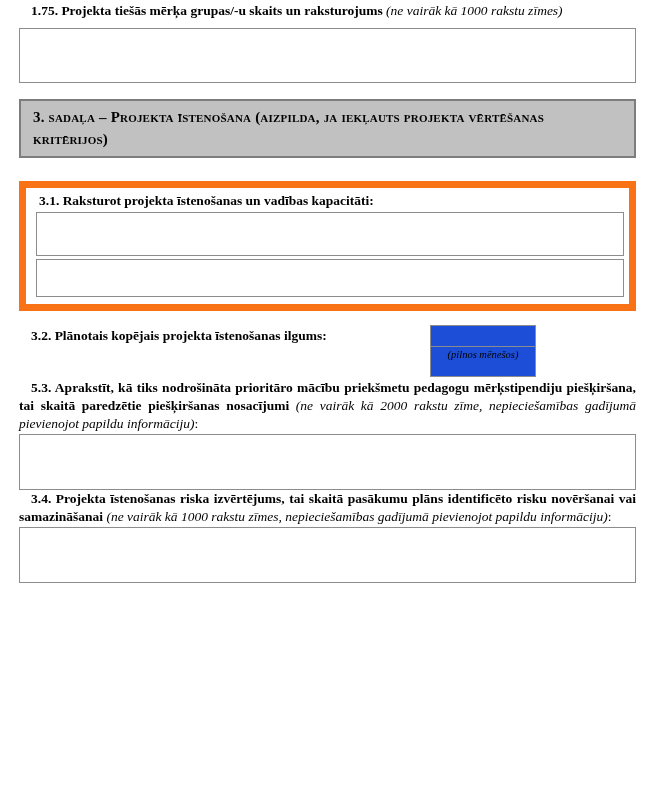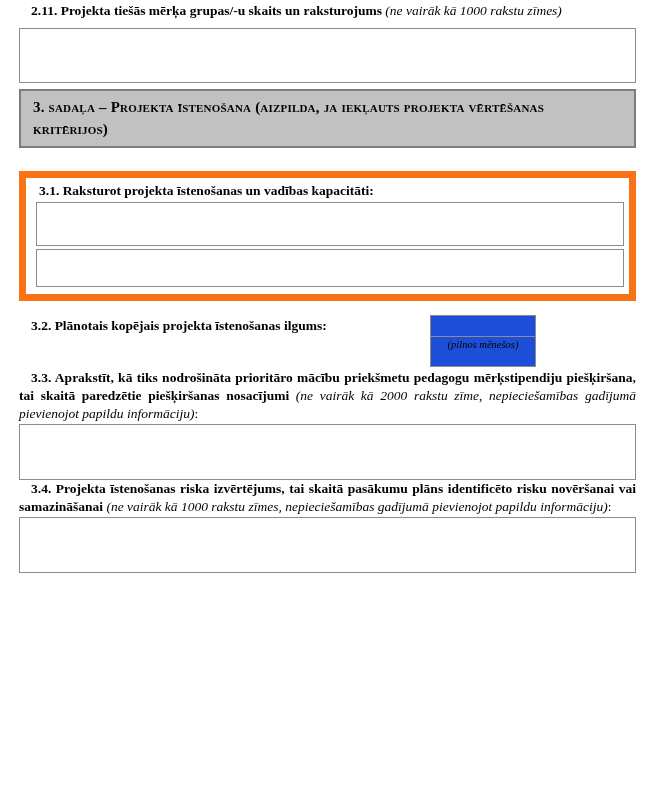--- a/index.html
+++ b/index.html
@@ -21,21 +21,21 @@
     text-indent: 12px;
   }
   .b { font-weight: bold; }
   .i { font-style: italic; font-weight: normal; text-align: right; }
   .answer-box {
     border: 1px solid #8c8c8c;
     background: #ffffff;
   }
   .box-211 { margin-top: 8px; height: 53px; }
   .section-header {
-    margin-top: 6px;
+    margin-top: 16px;
     background: #c1c1c1;
     border: 2px solid #7d7d7d;
     padding: 5px 48px 6px 12px;
     font-size: 15px;
     line-height: 22px;
     font-weight: bold;
     font-variant: small-caps;
     letter-spacing: 0.2px;
   }
   .outer-box {
@@ -76,21 +76,21 @@
   .p-33 { margin-top: 24px; text-align: justify; }
   .box-33 { margin-top: 1px; height: 54px; }
   .p-34 { margin-top: 24px; text-align: justify; }
   .box-34 { margin-top: 1px; height: 54px; }
 </style>
 </head>
 <body>
 
 <div class="page">
 
-  <p class="para"><span class="b">2.11. Projekta tiešās mērķa grupas/-u skaits un raksturojums </span><span class="i">(ne vairāk kā 1000 rakstu zīmes)</span></p>
+  <p class="para"><span class="b">1.75. Projekta tiešās mērķa grupas/-u skaits un raksturojums </span><span class="i">(ne vairāk kā 1000 rakstu zīmes)</span></p>
 
   <div class="answer-box box-211"></div>
 
   <div class="section-header"><span>3. sadaļa – Projekta īstenošana (aizpilda, ja iekļauts projekta vērtēšanas kritērijos)</span></div>
 
   <div class="outer-box">
 
     <p class="para p-31"><span class="b">3.1. Raksturot projekta īstenošanas un vadības kapacitāti:</span></p>
 
 
@@ -102,21 +102,21 @@
   </div>
 
   <div class="row-32">
     <p class="para label-32"><span class="b">3.2. Plānotais kopējais projekta īstenošanas ilgums:</span></p>
     <div class="dur-table">
       <div class="dur-value"></div>
       <div class="dur-caption"><span class="i">(pilnos mēnešos)</span></div>
     </div>
   </div>
 
-  <p class="para p-33"><span class="b">3.3. Aprakstīt, kā tiks nodrošināta prioritāro mācību priekšmetu pedagogu mērķstipendiju piešķiršana, tai skaitā paredzētie piešķiršanas nosacījumi </span><span class="i">(ne vairāk kā 2000 rakstu zīme, nepieciešamības gadījumā pievienojot papildu informāciju)</span><span>:</span></p>
+  <p class="para p-33"><span class="b">5.3. Aprakstīt, kā tiks nodrošināta prioritāro mācību priekšmetu pedagogu mērķstipendiju piešķiršana, tai skaitā paredzētie piešķiršanas nosacījumi </span><span class="i">(ne vairāk kā 2000 rakstu zīme, nepieciešamības gadījumā pievienojot papildu informāciju)</span><span>:</span></p>
 
   <div class="answer-box box-33"></div>
 
   <p class="para p-34"><span class="b">3.4. Projekta īstenošanas riska izvērtējums, tai skaitā pasākumu plāns identificēto risku novēršanai vai samazināšanai </span><span class="i">(ne vairāk kā 1000 rakstu zīmes, nepieciešamības gadījumā pievienojot papildu informāciju)</span><span>:</span></p>
 
   <div class="answer-box box-34"></div>
 
 </div>
 
 </body></html>

